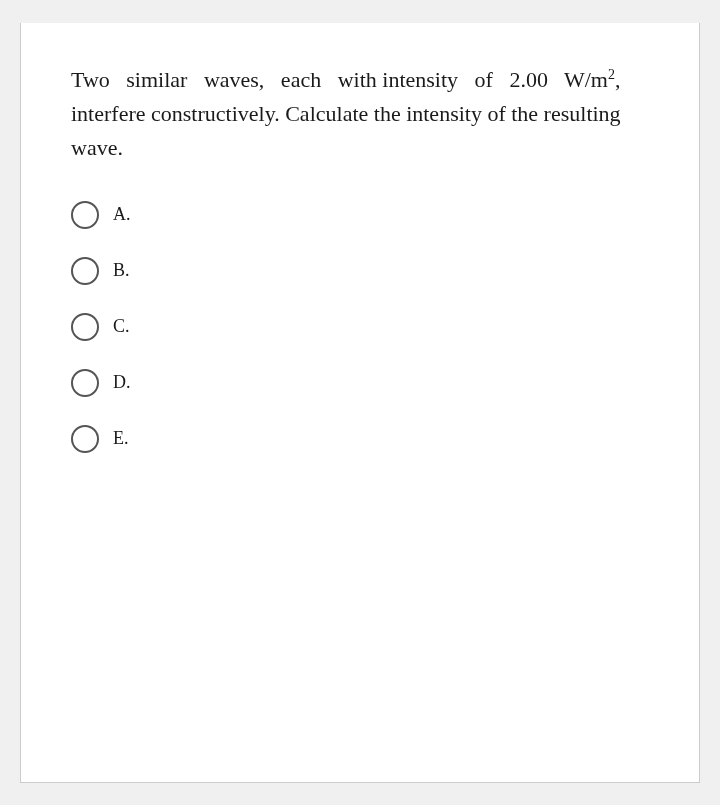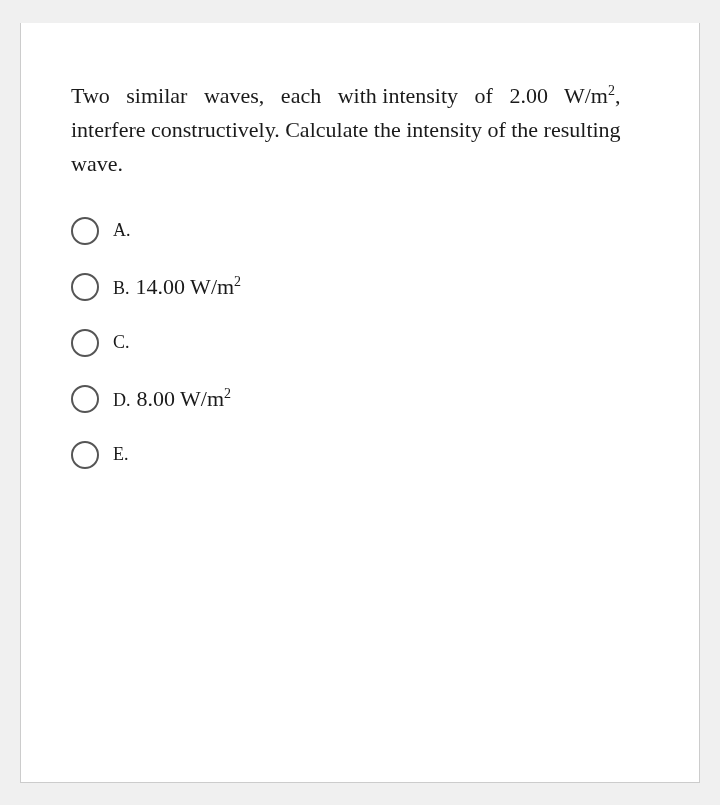--- a/index.html
+++ b/index.html
@@ -27,21 +27,20 @@
       border-bottom: 1px solid #cccccc;
       position: relative;
     }
 
     .question-text {
       font-size: 22px;
       line-height: 1.55;
       color: #1a1a1a;
       margin-bottom: 36px;
       font-family: 'Georgia', serif;
-      margin-top: 16px;
     }
 
     .question-text sup {
       font-size: 14px;
       vertical-align: super;
       line-height: 0;
     }
 
     .options-list {
       list-style: none;
@@ -109,36 +108,34 @@
       <span class="radio-circle"></span>
       <span class="option-label">
         <span class="option-letter">A.</span>
       </span>
     </li>
 
     <li class="option-item">
       <span class="radio-circle"></span>
       <span class="option-label">
         <span class="option-letter">B.</span>
-        <span class="option-value">14.00 W/m<sup>2</sup></span>
       </span>
     </li>
 
     <li class="option-item">
       <span class="radio-circle"></span>
       <span class="option-label">
         <span class="option-letter">C.</span>
       </span>
     </li>
 
     <li class="option-item">
       <span class="radio-circle"></span>
       <span class="option-label">
         <span class="option-letter">D.</span>
-        <span class="option-value">8.00 W/m<sup>2</sup></span>
       </span>
     </li>
 
     <li class="option-item">
       <span class="radio-circle"></span>
       <span class="option-label">
         <span class="option-letter">E.</span>
       </span>
     </li>
 

